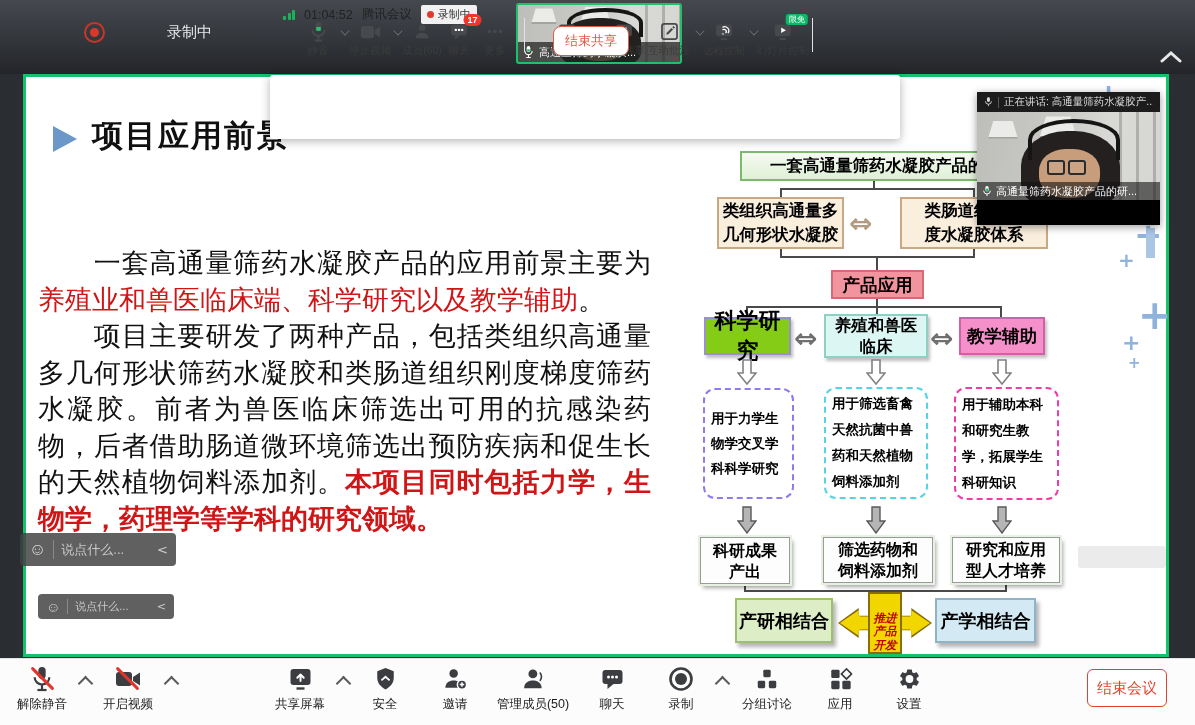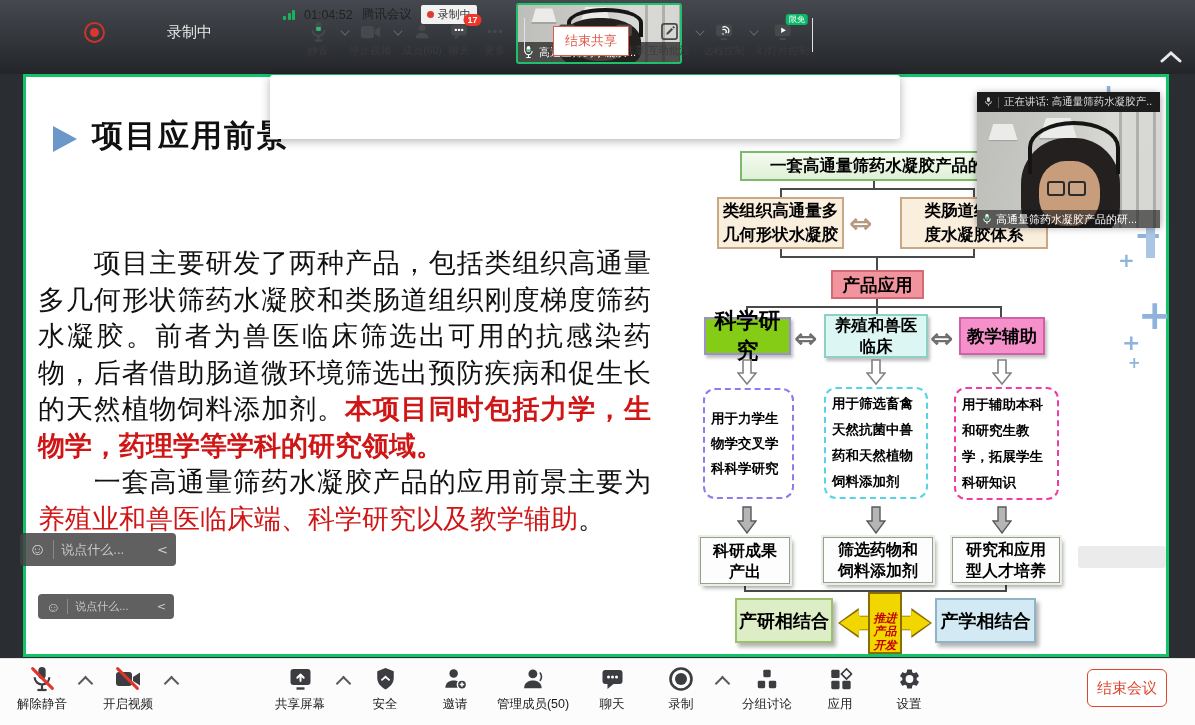--- a/index.html
+++ b/index.html
@@ -37,21 +37,21 @@
   .sb-chip{display:flex;align-items:center;gap:4px;background:#f1f1f1;border-radius:2px;padding:2px 6px;}
   .sb-chip i{width:7px;height:7px;border-radius:50%;background:#e03a2e;}
   .sb-chip span{font-size:11px;color:#333;}
   .tbtn{position:absolute;top:21px;transform:translateX(-50%);display:flex;flex-direction:column;align-items:center;gap:2px;cursor:pointer;}
   .tbtn .tic{height:21px;display:flex;align-items:center;position:relative;color:#47494d;}
   .tbtn .tlb{font-size:10.5px;color:#3c3c3c;white-space:nowrap;}
   .caret-dn{position:absolute;top:27px;width:7px;height:7px;border-right:1.5px solid #777;border-bottom:1.5px solid #777;transform:rotate(45deg) scale(.8);}
   .vsep{position:absolute;top:18px;width:1px;height:34px;background:#e2e2e2;}
   .badge-red{position:absolute;top:-7px;right:-13px;background:#f0352b;color:#fff;font-size:9px;line-height:12px;padding:0 4px;border-radius:7px;font-weight:bold;}
   .badge-grn{position:absolute;top:-7px;right:-15px;background:#0ab868;color:#fff;font-size:8px;line-height:11px;padding:0 3px;border-radius:3px;}
-  .end-share{position:absolute;left:553px;top:26px;background:#fff;border:1px solid #e05a4a;color:#e05a4a;font-size:13px;border-radius:0;padding:5px 11px;cursor:pointer;}
+  .end-share{position:absolute;left:553px;top:26px;background:#fff;border:1px solid #e05a4a;color:#e05a4a;font-size:13px;border-radius:8px;padding:5px 11px;cursor:pointer;}
 
   
   .slide{left:23px;top:74px;width:1146px;height:583px;background:#fff;border:3px solid #12c36a;box-sizing:border-box;}
   .s-title-tri{left:53px;top:126px;width:0;height:0;border-top:13px solid transparent;border-bottom:13px solid transparent;border-left:24px solid #6b97c9;}
   .s-title{left:92px;top:115px;font-size:31px;font-weight:bold;color:#101010;letter-spacing:2px;}
   .s-body{left:38px;top:245px;width:613px;font-family:"Liberation Serif","DejaVu Serif",serif;font-size:27px;line-height:36.5px;text-align:justify;color:#111;}
   .red1{color:#cf1515;}
   .red2{color:#cf1515;font-weight:bold;}
 
   
@@ -85,21 +85,21 @@
   .push-h{position:absolute;left:0;top:13px;width:94px;height:36px;background:#8a6d00;clip-path:polygon(0% 50%,22% 8%,22% 30%,78% 30%,78% 8%,100% 50%,78% 92%,78% 70%,22% 70%,22% 92%);}
   .push-h i{position:absolute;left:2px;top:2px;width:90px;height:32px;background:#f2d600;clip-path:polygon(0% 50%,22% 8%,22% 30%,78% 30%,78% 8%,100% 50%,78% 92%,78% 70%,22% 70%,22% 92%);display:block;}
   .push-c{position:absolute;left:30px;top:0;width:34px;height:62px;background:#f2d600;border:2px solid #8a6d00;box-sizing:border-box;display:flex;align-items:flex-end;justify-content:center;}
   .push-c span{width:24px;font-size:11.5px;line-height:13.5px;font-weight:bold;font-style:italic;color:#c00000;word-break:break-all;text-align:center;font-family:"Liberation Serif",serif;}
 
   
   .spk{left:977px;top:92px;width:183px;height:133px;background:#000;box-shadow:0 2px 8px rgba(0,0,0,.4);}
   .spk-hd{position:absolute;left:0;top:0;width:100%;height:20px;background:#1c1c1c;display:flex;align-items:center;gap:5px;padding:0 7px;box-sizing:border-box;}
   .spk-hd .sep{width:1px;height:11px;background:#555;}
   .spk-hd span{color:#ddd;font-size:10.5px;white-space:nowrap;overflow:hidden;}
-  .spk-vid{position:absolute;left:0;top:20px;width:100%;height:116px;overflow:hidden;}
+  .spk-vid{position:absolute;left:0;top:20px;width:100%;height:88px;overflow:hidden;}
 
   
   .bub{background:rgba(66,66,66,.84);border-radius:4px;display:flex;align-items:center;color:#c9c9c9;}
   .bub .sep{width:1px;background:#8a8a8a;height:60%;margin:0 7px;}
   .bub .smile{color:#d7d7d7;}
   .bub .coll{color:#cfcfcf;margin-left:auto;margin-right:8px;font-family:"DejaVu Sans",sans-serif;}
   .bub1{left:20px;top:533px;width:147px;height:33px;font-size:13px;padding-left:9px;}
   .bub1 .smile{font-size:17px;}
   .bub2{left:38px;top:594px;width:128px;height:25px;font-size:11px;padding-left:8px;}
   .bub2 .smile{font-size:14px;}
@@ -126,22 +126,22 @@
   <div class="abs plus" style="left:1138px;top:295px;font-size:40px;">+</div>
   <div class="abs plus" style="left:1122px;top:332px;font-size:22px;">+</div>
   <div class="abs plus" style="left:1128px;top:356px;font-size:15px;">+</div>
   <div class="abs blue-rect" style="left:1146px;top:228px;width:9px;height:30px;"></div>
   <div class="abs faded-box"></div>
 
   <div class="abs s-title-tri"></div>
   <div class="abs s-title">项目应用前景</div>
 
   <div class="abs s-body">
+    <div><span>　　一套高通量筛药水凝胶产品的应用前景主要为</span><span class="red1">养殖业和兽医临床端、科学研究以及教学辅助</span><span>。</span></div>
     <div><span>　　项目主要研发了两种产品，包括类组织高通量多几何形状筛药水凝胶和类肠道组织刚度梯度筛药水凝胶。前者为兽医临床筛选出可用的抗感染药物，后者借助肠道微环境筛选出预防疾病和促生长的天然植物饲料添加剂。</span><span class="red2">本项目同时包括力学，生物学，药理学等学科的研究领域。</span></div>
-    <div><span>　　一套高通量筛药水凝胶产品的应用前景主要为</span><span class="red1">养殖业和兽医临床端、科学研究以及教学辅助</span><span>。</span></div>
   </div>
 
   <div class="ln" style="left:873px;top:181px;width:2px;height:8px;"></div>
   <div class="ln" style="left:780px;top:188px;width:195px;height:2px;"></div>
   <div class="ln" style="left:780px;top:188px;width:2px;height:9px;"></div>
   <div class="ln" style="left:973px;top:188px;width:2px;height:9px;"></div>
   <div class="ln" style="left:780px;top:249px;width:2px;height:8px;"></div>
   <div class="ln" style="left:973px;top:249px;width:2px;height:8px;"></div>
   <div class="ln" style="left:780px;top:256px;width:195px;height:2px;"></div>
   <div class="ln" style="left:876px;top:256px;width:2px;height:14px;"></div>

